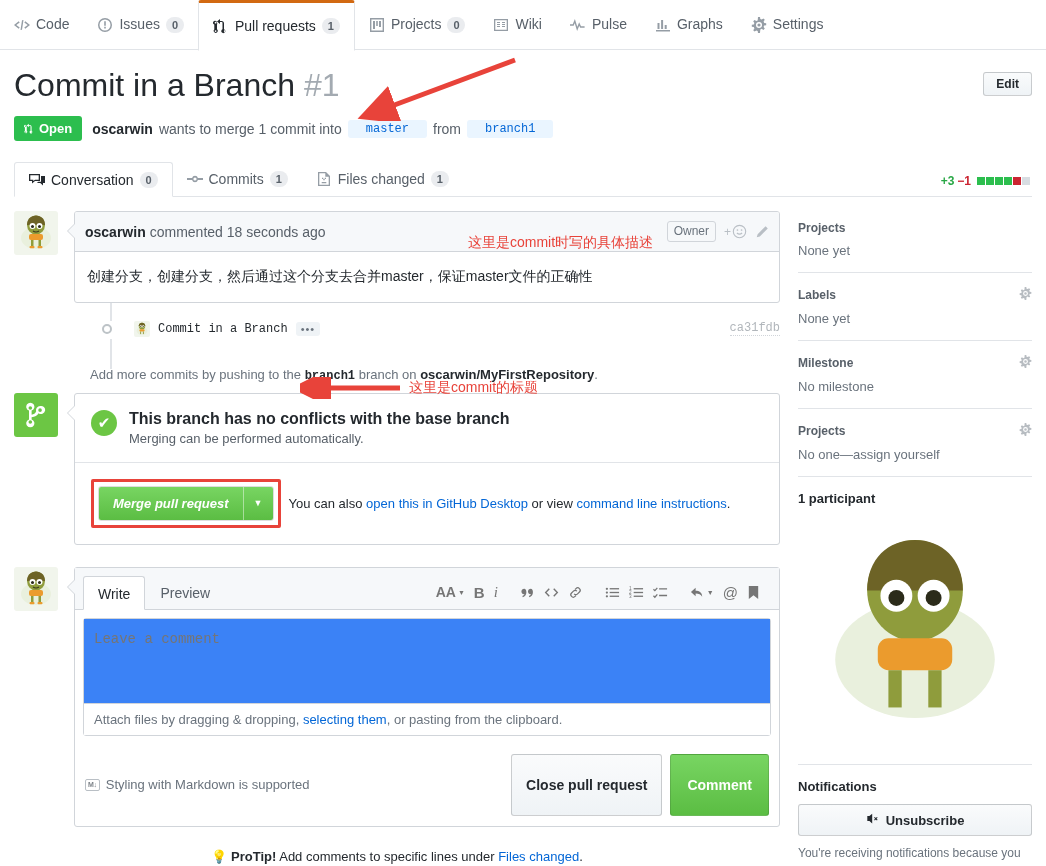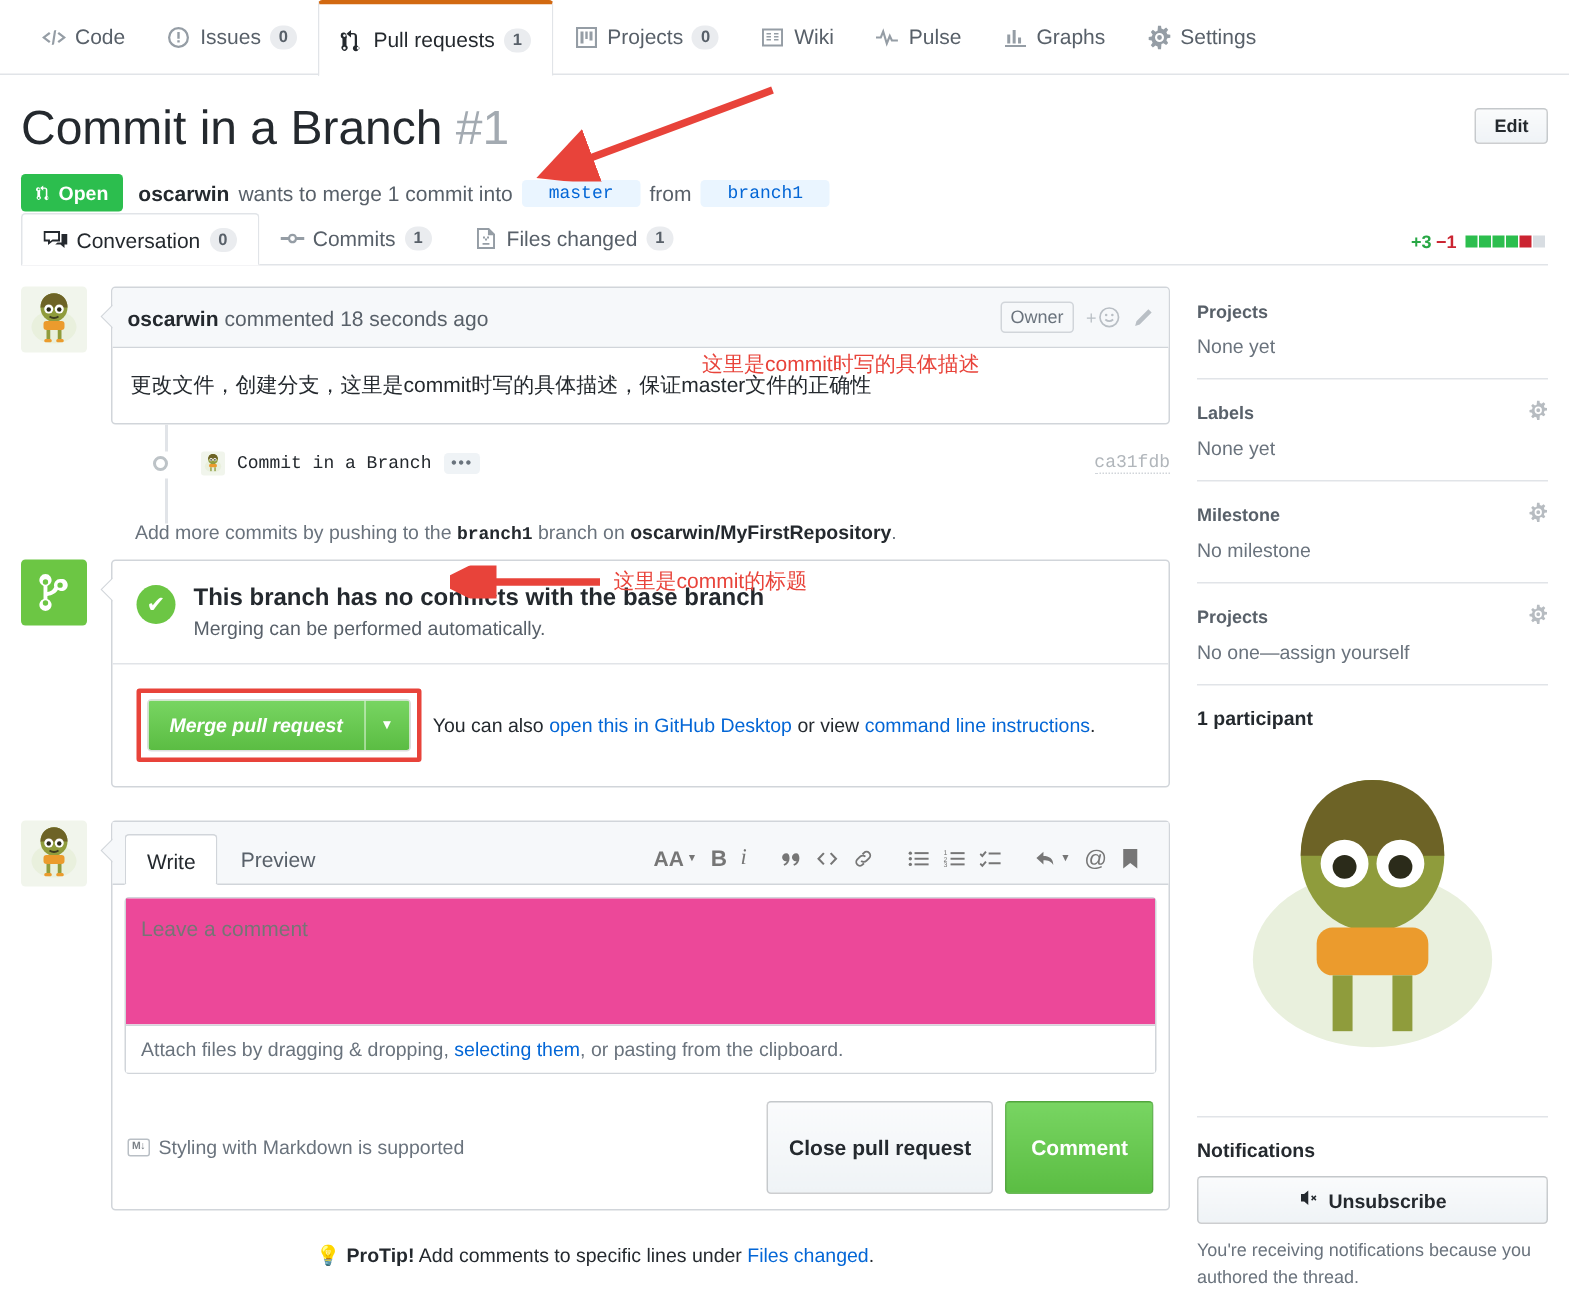--- a/index.html
+++ b/index.html
@@ -12,22 +12,21 @@
     color: #24292e;
     overflow: hidden;
   }
   a { color: #0366d6; text-decoration: none; }
 
   
   #repo-nav {
     height: 50px;
     border-bottom: 1px solid #e1e4e8;
     display: flex;
-    align-items: flex-start;
-    padding-left: 14px;
+    align-items: center;
     background: #fff;
   }
   .nav-tab {
     display: flex;
     align-items: center;
     gap: 6px;
     padding: 0 14px;
     height: 49px;
     font-size: 14px;
     color: #586069;
@@ -115,21 +114,21 @@
     background: #eaf5ff;
     color: #0366d6;
     font-family: "Liberation Mono", monospace;
     font-size: 12px;
     padding: 2px 18px;
     border-radius: 3px;
   }
 
   
   #pr-tabs {
-    margin-top: 2px;
+    margin-top: 22px;
     border-bottom: 1px solid #e1e4e8;
     display: flex;
     align-items: flex-end;
     position: relative;
     height: 34px;
   }
   .pr-tab {
     display: flex;
     align-items: center;
     gap: 6px;
@@ -442,25 +441,25 @@
     padding-bottom: 8px;
   }
   .tb-group { display: flex; align-items: center; gap: 9px; padding: 0 11px; }
   .tb-btn { display: flex; align-items: center; color: #767676; }
   #comment-input {
     width: 100%;
     border: none;
     outline: none;
     resize: none;
     padding: 12px 10px;
-    font-family: Liberation Sans, sans-serif;
+    font-family: Liberation Mono, monospace;
     font-size: 14px;
     height: 84px;
     color: #24292e;
-    background: #ec4899;
+    background: #3b82f6;
     display: block;
   }
   #input-shell { padding: 8px; }
   #input-box {
     border: 1px solid #d1d5da;
     border-radius: 3px;
   }
   #attach-bar {
     border-top: 1px solid #d1d5da;
     padding: 8px 10px;
@@ -748,21 +747,21 @@
                     <path d="M5.2 9.6q2.8 2.4 5.6 0"></path>
                   </svg>
               </span>
               <span class="hdr-ico">
                 <svg width="14" height="14" viewBox="0 0 16 16" fill="#b9bfc5">
                     <path d="M12.1 1.4l2.5 2.5L5.5 13 2 14l1-3.5 9.1-9.1z"></path>
                   </svg>
               </span>
             </span>
           </div>
-          <div class="comment-body">更改文件，创建分支，这里是commit时写的具体描述，保证master文件的正确性</div>
+          <div class="comment-body">创建分支，创建分支，然后通过这个分支去合并master，保证master文件的正确性</div>
         </div>
       </div>
 
       <div id="commit-row">
         <div id="commit-rail"></div>
         <div id="commit-rail2"></div>
         <span class="commit-dot"></span>
         <span class="avatar sm">
           <svg viewBox="0 0 44 44">
             <ellipse cx="22" cy="27" rx="15" ry="11" fill="#e9f0dd"></ellipse>

